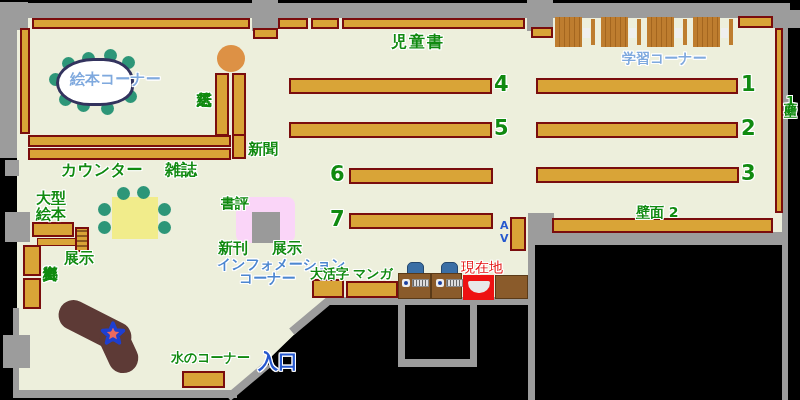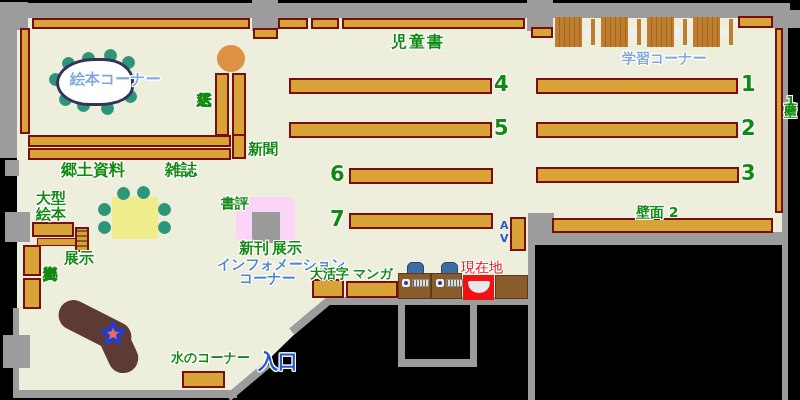--- a/index.html
+++ b/index.html
@@ -148,28 +148,28 @@
   <svg class="abs" style="left:96px;top:317px" width="34" height="34" viewBox="-17 -17 34 34">
     <polygon points="0,-11 2.9,-4.1 10.5,-3.4 4.8,1.6 6.5,8.9 0,5 -6.5,8.9 -4.8,1.6 -10.5,-3.4 -2.9,-4.1" fill="#ED6A5E" stroke="#1E3FD0" stroke-width="3.5" stroke-linejoin="round"></polygon>
   </svg>
 
   <div class="t green ol vtext" style="left:196px;top:80px;font-size:15px">紙芝居</div>
   <div class="t green ol" style="left:248px;top:141px;font-size:15px">新聞</div>
   <div class="t green ol" style="left:391px;top:33px;font-size:16px;letter-spacing:2px">児童書</div>
   <div class="t lblue ol" style="left:622px;top:51px;font-size:14px">学習コーナー</div>
   <div class="t green ol vtext" style="left:783px;top:93px;font-size:13px">壁面1</div>
   <div class="t green ol" style="left:636px;top:205px;font-size:14px">壁面 2</div>
-  <div class="t green ol" style="left:61px;top:161px;font-size:16px">郷土資料</div>
+  <div class="t green ol" style="left:61px;top:161px;font-size:16px">カウンター</div>
   <div class="t green ol" style="left:165px;top:161px;font-size:16px">雑誌</div>
   <div class="t green ol" style="left:36px;top:190px;font-size:15px">大型
 絵本</div>
   <div class="t green ol" style="left:64px;top:250px;font-size:15px">展示</div>
   <div class="t green ol vtext" style="left:42px;top:254px;font-size:15px">郷土資料</div>
   <div class="t green ol" style="left:221px;top:196px;font-size:14px">書評</div>
-  <div class="t green ol" style="left:239px;top:240px;font-size:15px">新刊</div>
+  <div class="t green ol" style="left:218px;top:240px;font-size:15px">新刊</div>
   <div class="t green ol" style="left:272px;top:240px;font-size:15px">展示</div>
   <div class="t iblue ol" style="left:217px;top:257px;font-size:14px">インフォメーション</div>
   <div class="t iblue ol" style="left:239px;top:271px;font-size:14px">コーナー</div>
   <div class="t green ol" style="left:310px;top:267px;font-size:13px">大活字</div>
   <div class="t green ol" style="left:353px;top:267px;font-size:13px">マンガ</div>
   <div class="t red ol" style="left:461px;top:260px;font-size:14px">現在地</div>
   <div class="t green ol" style="left:171px;top:351px;font-size:13px">水のコーナー</div>
   <div class="t dblue ol" style="left:258px;top:351px;font-size:20px">入口</div>
   <div class="t dblue vtext" style="left:498px;top:219px;font-size:11px">AV</div>
 

